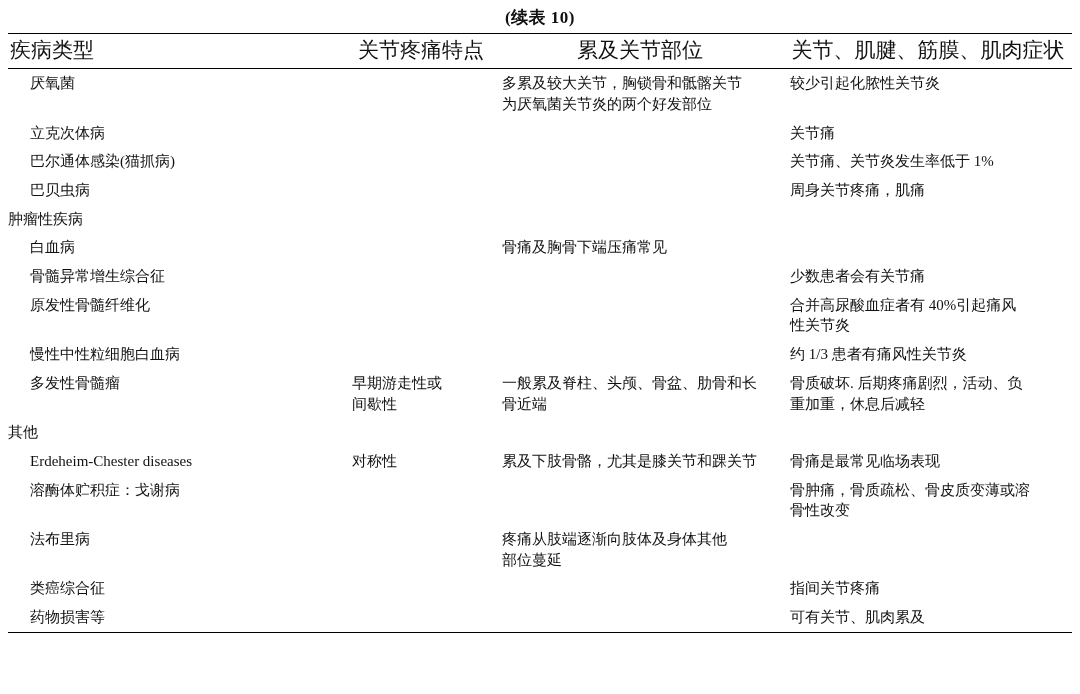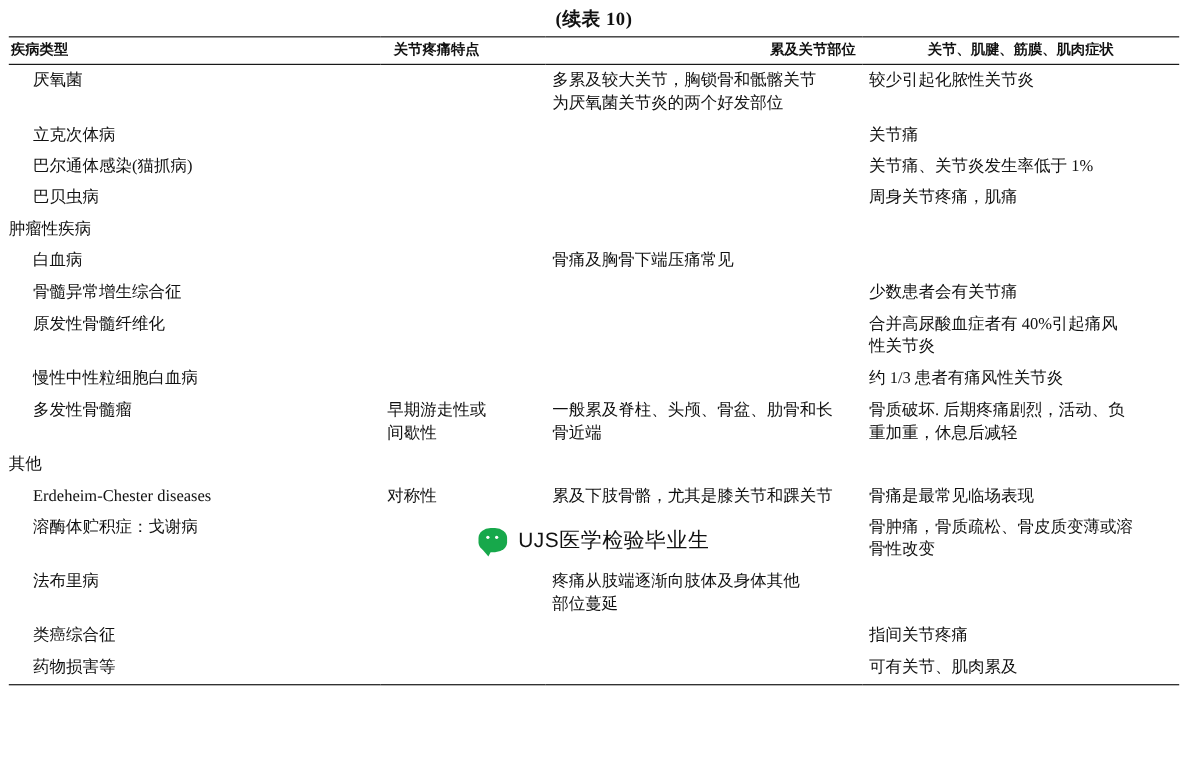--- a/index.html
+++ b/index.html
@@ -36,32 +36,32 @@
     border-collapse: collapse;
     table-layout: fixed;
     font-size: 15px;
   }
   table.main col.c1 { width: 338px; }
   table.main col.c2 { width: 150px; }
   table.main col.c3 { width: 288px; }
   table.main col.c4 { width: 288px; }
 
   table.main thead th {
-    font-weight: bold;
-    font-size: 13px;
+    font-weight: normal;
+    font-size: 21px;
     padding: 3px 6px 5px 6px;
     border-top: 1.6px solid #000;
     border-bottom: 1.1px solid #000;
     text-align: left;
     vertical-align: bottom;
     line-height: 1.25;
   }
   table.main thead th.h1 { padding-left: 2px; }
   table.main thead th.h2 { text-align: left; padding-left: 12px; }
-  table.main thead th.h3 { text-align: right; margin-top: 28px; }
+  table.main thead th.h3 { text-align: center; margin-top: 28px; }
   table.main thead th.h4 { text-align: center; }
 
   table.main tbody td {
     vertical-align: top;
     padding: 4px 6px 4px 6px;
     line-height: 1.38;
     font-size: 15px;
     border: none;
   }
   td.col-disease { padding-left: 2px; }
@@ -385,21 +385,14 @@
           <span class="hang"></span>
         </td>
         <td class="col-sym">
           <span class="hang">可有关节、肌肉累及</span>
         </td>
       </tr>
 
     </tbody>
   </table>
 
-  <div class="footer">
-    <span class="wechat-badge">
-      <span class="d1"></span>
-        <span class="d2"></span>
-    </span>
-    <span class="footer-text">UJS医学检验毕业生</span>
-  </div>
 
 </div>
 
 </body></html>

